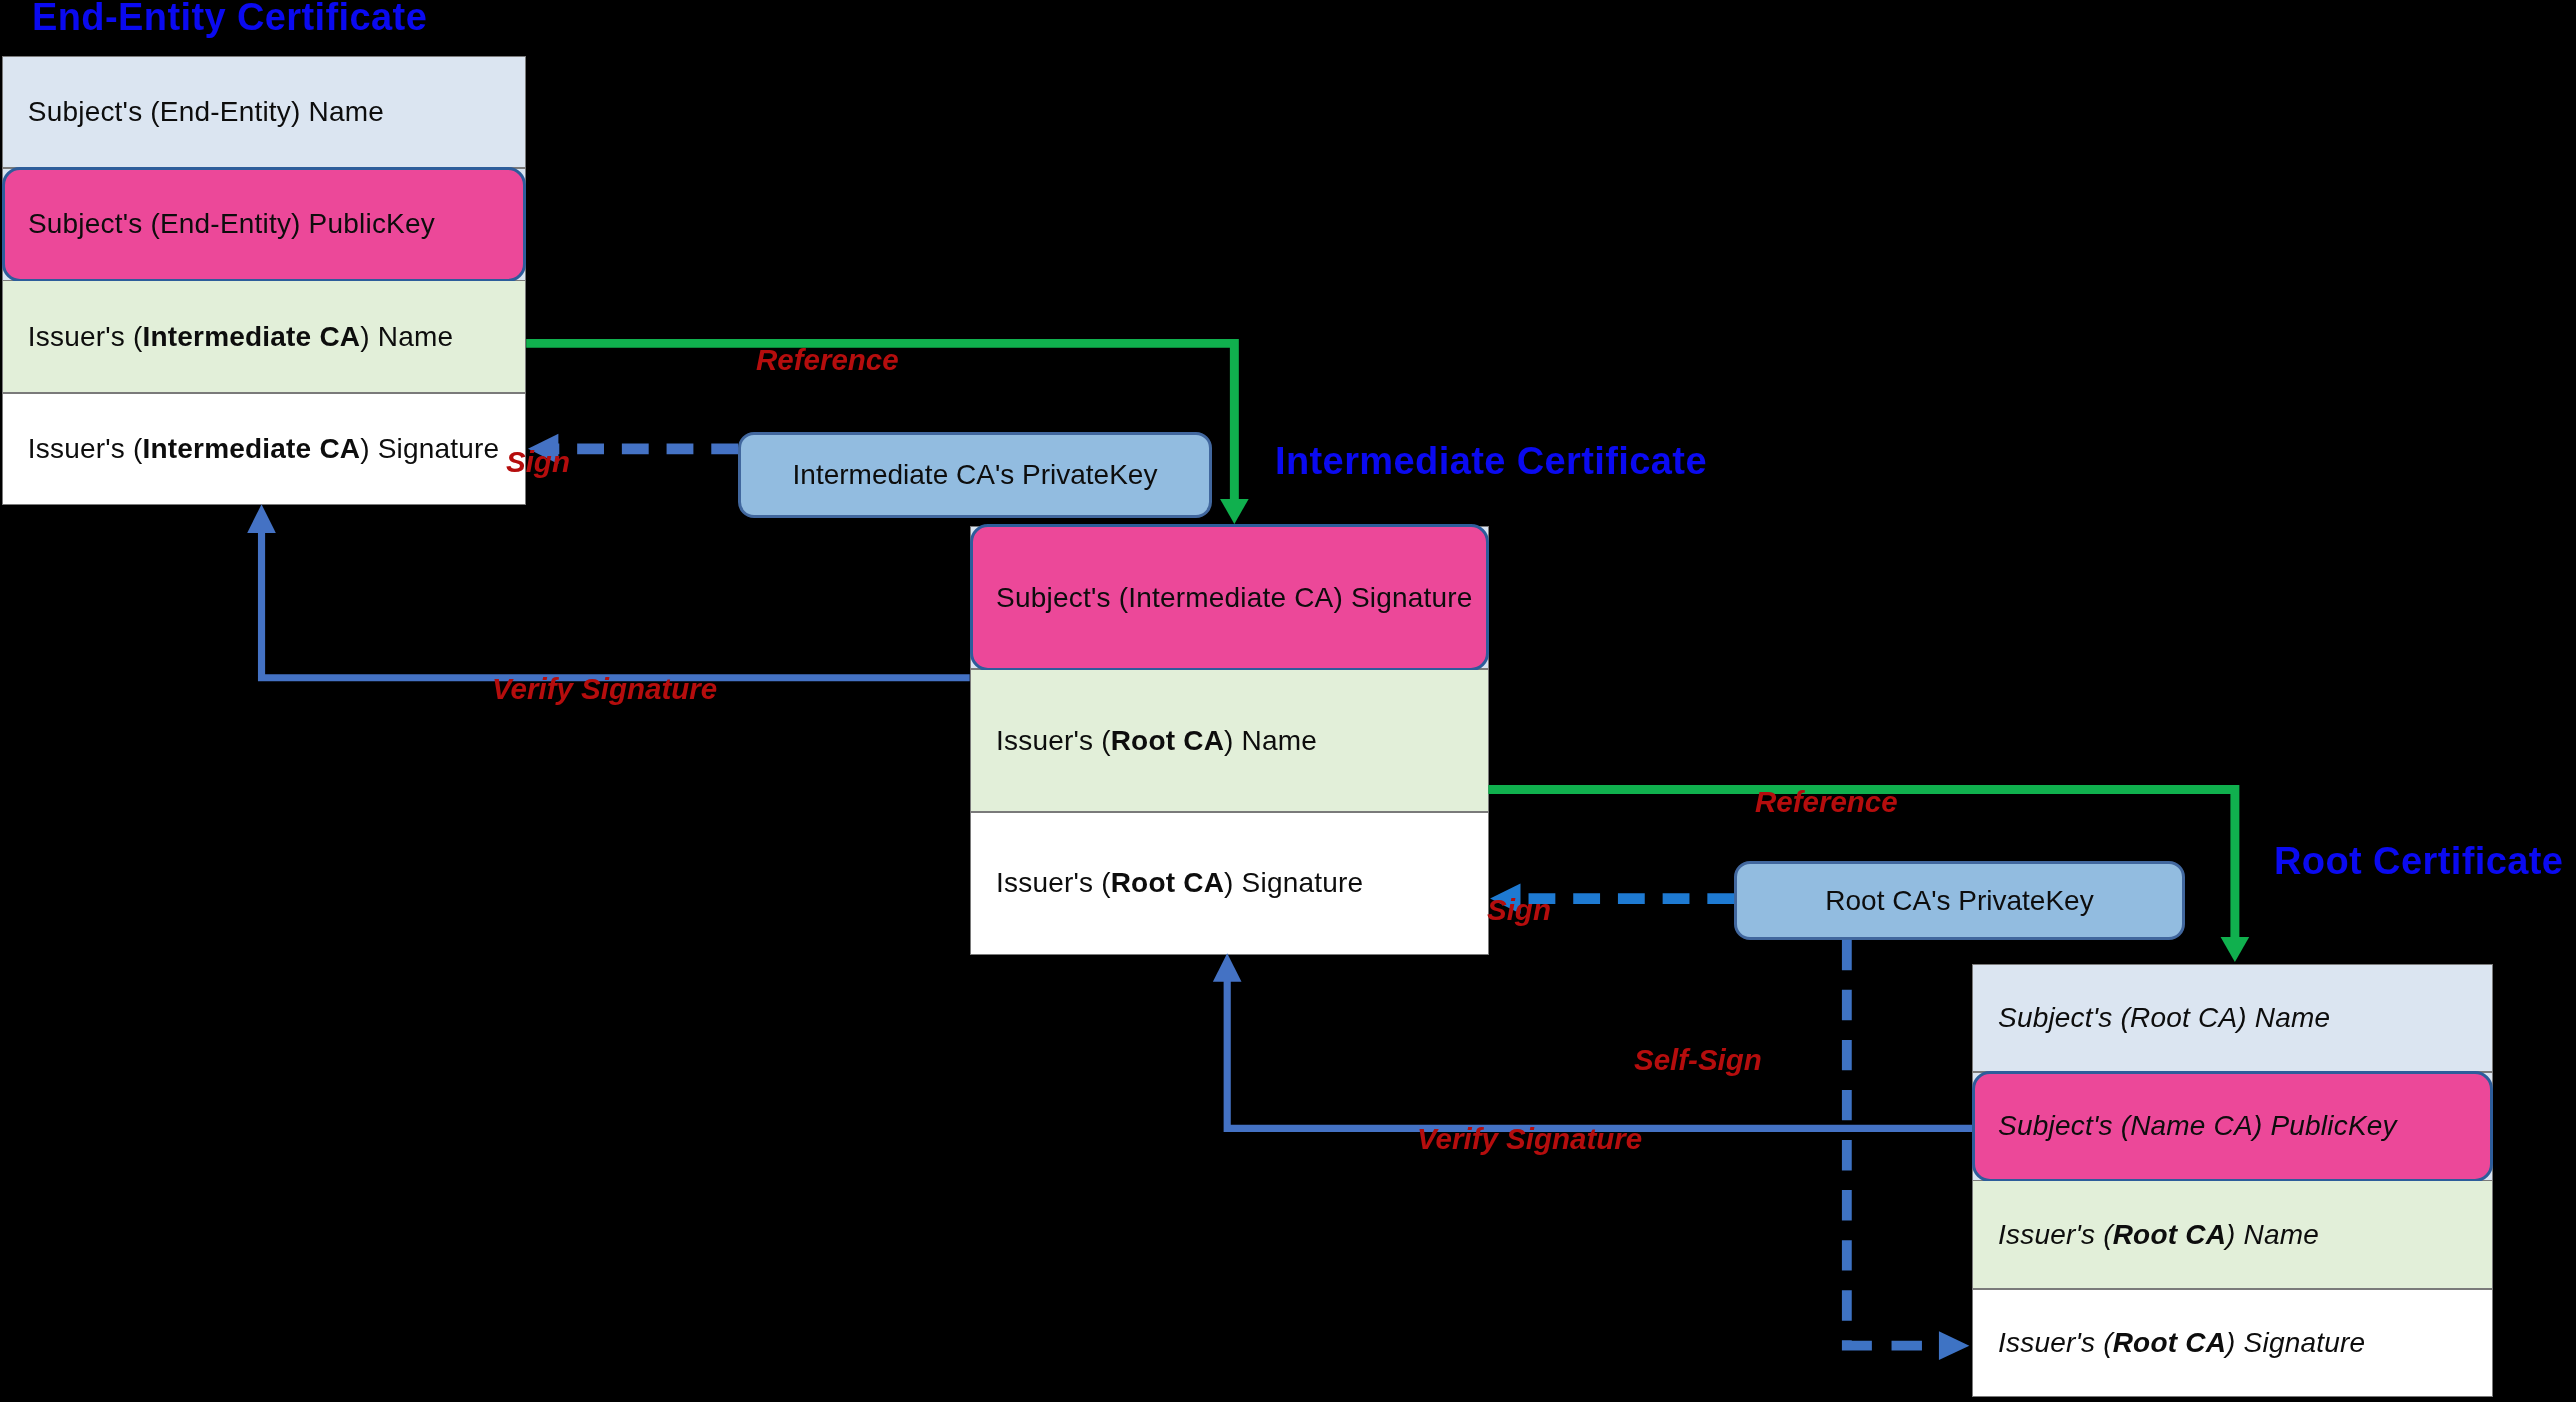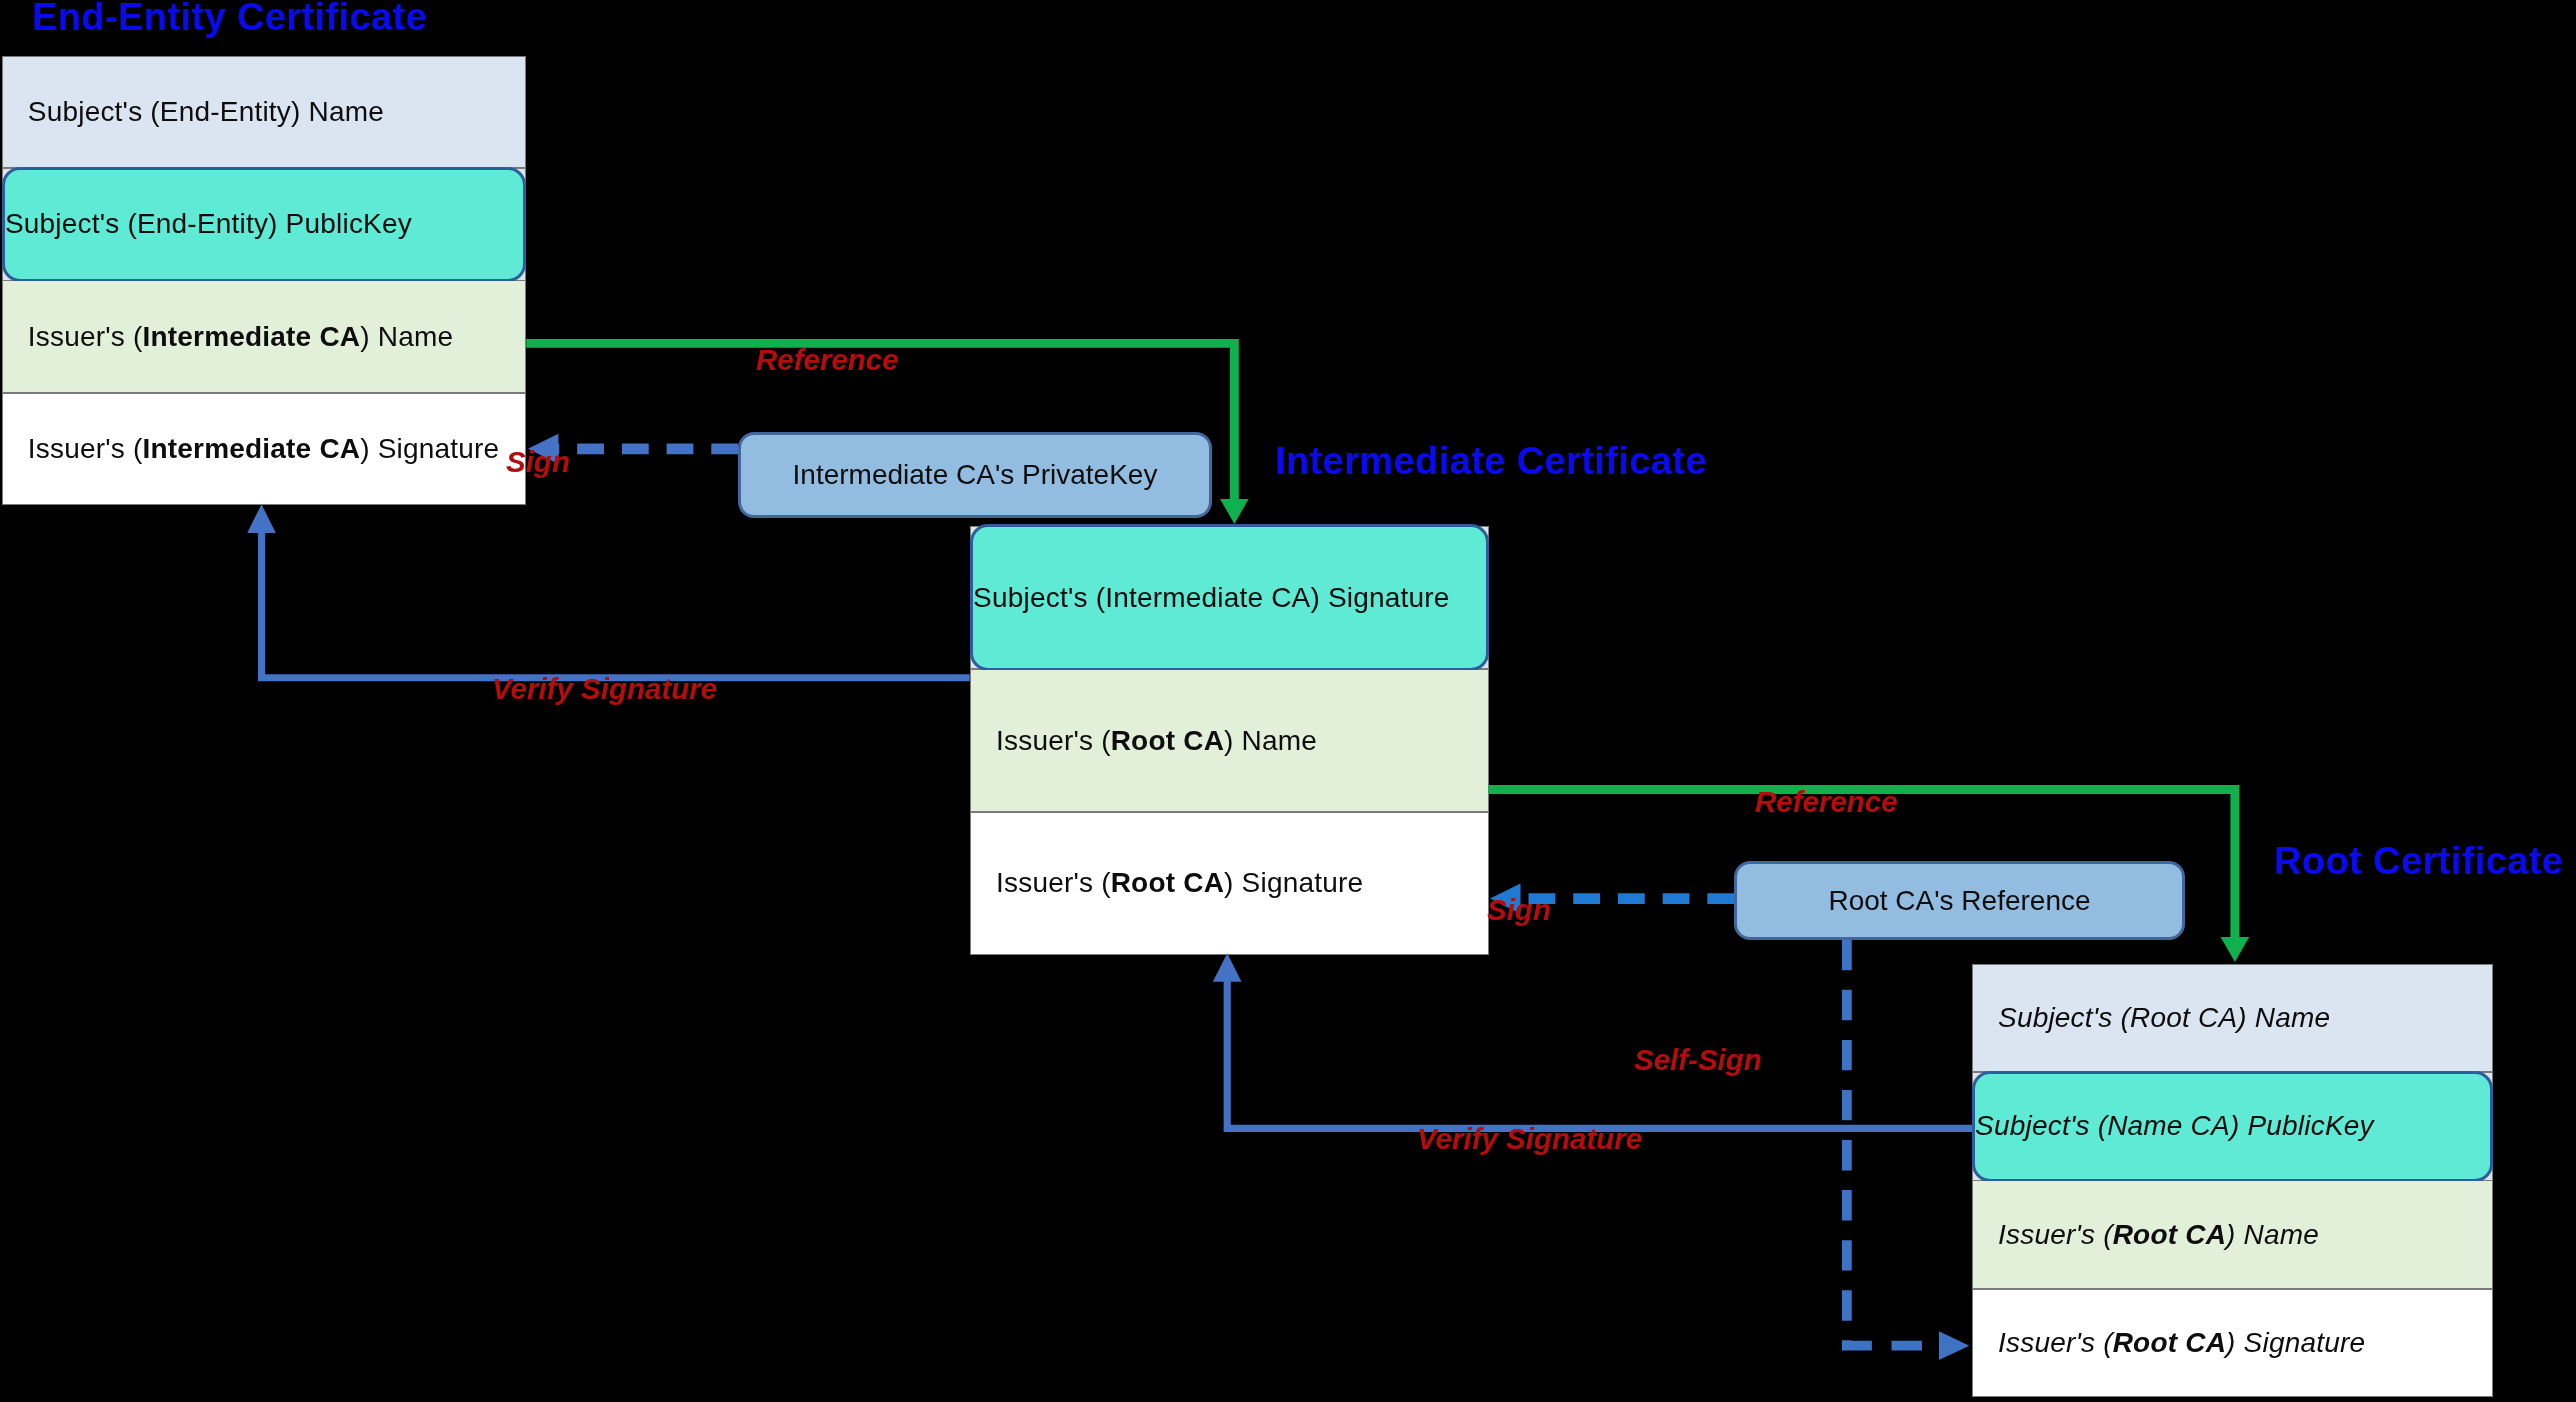--- a/index.html
+++ b/index.html
@@ -19,22 +19,22 @@
     padding-left:25px; position:relative; white-space:nowrap;
   }
   .rowtext { font-size:28px; color:#0d0d0d; letter-spacing:0.2px; }
   .rowtext b { font-weight:bold; }
   .row-blue  { background:#dbe5f1; }
   .row-green { background:#e2efd9; }
   .row-white { background:#ffffff; }
   .row-pubkey { background:#dbe5f1; padding-left:0; }
   .pubkey-inner {
     position:absolute; left:-0.9px; right:-0.9px; top:-2.7px; bottom:-2.7px;
-    border:3.6px solid #2d5d9b; border-radius:18px; background:#5eead4;
-    display:flex; align-items:center; box-sizing:border-box;
+    border:3.6px solid #2d5d9b; border-radius:18px; background:#ec4899;
+    display:flex; align-items:center; padding-left:23px; box-sizing:border-box;
     white-space:nowrap;
   }
   
   .pk {
     position:absolute; display:flex; align-items:center; justify-content:center;
     background:#92bce0; border:3.6px solid #41679e; border-radius:16px;
     box-sizing:border-box; font-size:28px; color:#0d0d0d; white-space:nowrap;
   }
   
   .cert-title {
@@ -101,21 +101,21 @@
     </div>
     <div class="row row-green">
       <span class="rowtext"><span>Issuer's (</span><b>Root CA</b><span>) Name</span></span>
     </div>
     <div class="row row-white">
       <span class="rowtext"><span>Issuer's (</span><b>Root CA</b><span>) Signature</span></span>
     </div>
   </div>
 
   <div class="pk" style="left:738px; top:432px; width:474px; height:86px;">Intermediate CA's PrivateKey</div>
-  <div class="pk" style="left:1734px; top:861px; width:451px; height:79px;">Root CA's Reference</div>
+  <div class="pk" style="left:1734px; top:861px; width:451px; height:79px;">Root CA's PrivateKey</div>
 
   <svg class="arrows" width="2576" height="1402" viewBox="0 0 2880 1568">
 
     <path d="M588,384 L1380,384 L1380,560" fill="none" stroke="#10b04e" stroke-width="10"></path>
     <polygon points="1380,586 1364,558 1396,558" fill="#10b04e"></polygon>
 
     <path d="M1664,883 L2499,883 L2499,1050" fill="none" stroke="#10b04e" stroke-width="10"></path>
     <polygon points="2499,1076 2483,1048 2515,1048" fill="#10b04e"></polygon>
 
     <path d="M825,502 L622,502" fill="none" stroke="#4472c4" stroke-width="12" stroke-dasharray="30 20"></path>

